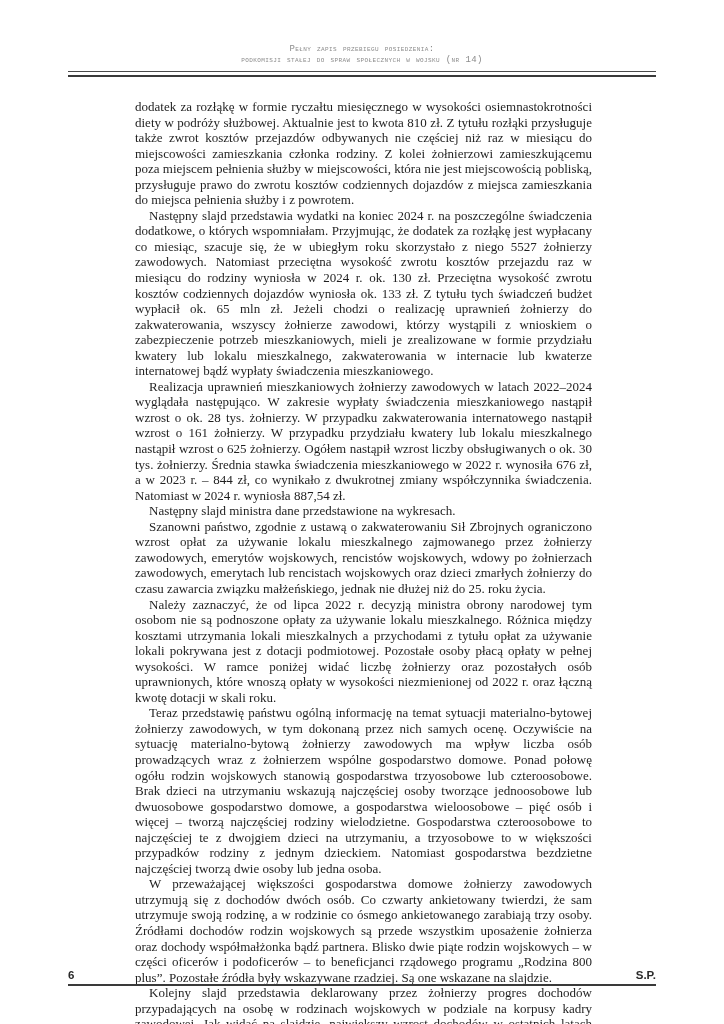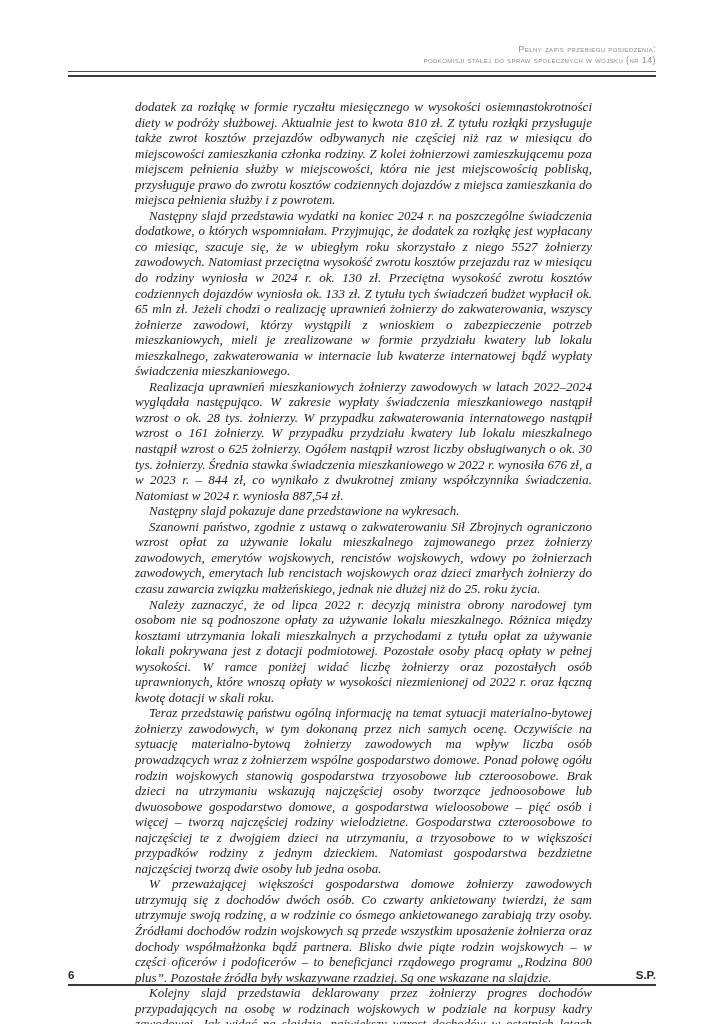--- a/index.html
+++ b/index.html
@@ -16,22 +16,22 @@
     font-family: "Liberation Serif", "DejaVu Serif", serif;
   }
   
   .page-header {
     position: absolute;
     top: 44px;
     left: 68px;
     right: 68px;
   }
   .header-titles {
-    text-align: right;
-    font-family: Liberation Sans, sans-serif;
+    text-align: center;
+    font-family: Liberation Mono, monospace;
     font-variant: small-caps;
     color: #8c8c8c;
     font-size: 9px;
     line-height: 10.5px;
     letter-spacing: 0.4px;
   }
   .double-rule {
     margin-top: 6px;
     height: 3px;
     border-top: 1px solid #4a4a4a;
@@ -47,21 +47,20 @@
     font-size: 13px;
     line-height: 15.55px;
     color: #1f1f1f;
     hyphens: auto;
     -webkit-hyphens: auto;
   }
   .content p {
     margin: 0;
     padding: 0;
     text-indent: 14px;
-    font-style: italic;
   }
   .content p.no-indent {
     text-indent: 0;
   }
   
   .page-footer {
     position: absolute;
     left: 68px;
     right: 68px;
     top: 969px;
@@ -91,21 +90,21 @@
       <div>Pełny zapis przebiegu posiedzenia:</div>
       <div>podkomisji stałej do spraw społecznych w wojsku (nr 14)</div>
     </div>
     <div class="double-rule"></div>
   </header>
 
   <main class="content">
     <p class="no-indent">dodatek za rozłąkę w formie ryczałtu miesięcznego w wysokości osiemnastokrotności diety w podróży służbowej. Aktualnie jest to kwota 810 zł. Z tytułu rozłąki przysługuje także zwrot kosztów przejazdów odbywanych nie częściej niż raz w miesiącu do miejscowości zamieszkania członka rodziny. Z kolei żołnierzowi zamieszkującemu poza miejscem pełnienia służby w miejscowości, która nie jest miejscowością pobliską, przysługuje prawo do zwrotu kosztów codziennych dojazdów z miejsca zamieszkania do miejsca pełnienia służby i z powrotem.</p>
     <p>Następny slajd przedstawia wydatki na koniec 2024 r. na poszczególne świadczenia dodatkowe, o których wspomniałam. Przyjmując, że dodatek za rozłąkę jest wypłacany co miesiąc, szacuje się, że w ubiegłym roku skorzystało z niego 5527 żołnierzy zawodowych. Natomiast przeciętna wysokość zwrotu kosztów przejazdu raz w miesiącu do rodziny wyniosła w 2024 r. ok. 130 zł. Przeciętna wysokość zwrotu kosztów codziennych dojazdów wyniosła ok. 133 zł. Z tytułu tych świadczeń budżet wypłacił ok. 65 mln zł. Jeżeli chodzi o realizację uprawnień żołnierzy do zakwaterowania, wszyscy żołnierze zawodowi, którzy wystąpili z wnioskiem o zabezpieczenie potrzeb mieszkaniowych, mieli je zrealizowane w formie przydziału kwatery lub lokalu mieszkalnego, zakwaterowania w internacie lub kwaterze internatowej bądź wypłaty świadczenia mieszkaniowego.</p>
     <p>Realizacja uprawnień mieszkaniowych żołnierzy zawodowych w latach 2022–2024 wyglądała następująco. W zakresie wypłaty świadczenia mieszkaniowego nastąpił wzrost o ok. 28 tys. żołnierzy. W przypadku zakwaterowania internatowego nastąpił wzrost o 161 żołnierzy. W przypadku przydziału kwatery lub lokalu mieszkalnego nastąpił wzrost o 625 żołnierzy. Ogółem nastąpił wzrost liczby obsługiwanych o ok. 30 tys. żołnierzy. Średnia stawka świadczenia mieszkaniowego w 2022 r. wynosiła 676 zł, a w 2023 r. – 844 zł, co wynikało z dwukrotnej zmiany współczynnika świadczenia. Natomiast w 2024 r. wyniosła 887,54 zł.</p>
-    <p>Następny slajd pokazuje dane przedstawione na wykresach.</p>
+    <p>Następny slajd ministra dane przedstawione na wykresach.</p>
     <p>Szanowni państwo, zgodnie z ustawą o zakwaterowaniu Sił Zbrojnych ograniczono wzrost opłat za używanie lokalu mieszkalnego zajmowanego przez żołnierzy zawodowych, emerytów wojskowych, rencistów wojskowych, wdowy po żołnierzach zawodowych, emerytach lub rencistach wojskowych oraz dzieci zmarłych żołnierzy do czasu zawarcia związku małżeńskiego, jednak nie dłużej niż do 25. roku życia.</p>
     <p>Należy zaznaczyć, że od lipca 2022 r. decyzją ministra obrony narodowej tym osobom nie są podnoszone opłaty za używanie lokalu mieszkalnego. Różnica między kosztami utrzymania lokali mieszkalnych a przychodami z tytułu opłat za używanie lokali pokrywana jest z dotacji podmiotowej. Pozostałe osoby płacą opłaty w pełnej wysokości. W ramce poniżej widać liczbę żołnierzy oraz pozostałych osób uprawnionych, które wnoszą opłaty w wysokości niezmienionej od 2022 r. oraz łączną kwotę dotacji w skali roku.</p>
     <p>Teraz przedstawię państwu ogólną informację na temat sytuacji materialno-bytowej żołnierzy zawodowych, w tym dokonaną przez nich samych ocenę. Oczywiście na sytuację materialno-bytową żołnierzy zawodowych ma wpływ liczba osób prowadzących wraz z żołnierzem wspólne gospodarstwo domowe. Ponad połowę ogółu rodzin wojskowych stanowią gospodarstwa trzyosobowe lub czteroosobowe. Brak dzieci na utrzymaniu wskazują najczęściej osoby tworzące jednoosobowe lub dwuosobowe gospodarstwo domowe, a gospodarstwa wieloosobowe – pięć osób i więcej – tworzą najczęściej rodziny wielodzietne. Gospodarstwa czteroosobowe to najczęściej te z dwojgiem dzieci na utrzymaniu, a trzyosobowe to w większości przypadków rodziny z jednym dzieckiem. Natomiast gospodarstwa bezdzietne najczęściej tworzą dwie osoby lub jedna osoba.</p>
     <p>W przeważającej większości gospodarstwa domowe żołnierzy zawodowych utrzymują się z dochodów dwóch osób. Co czwarty ankietowany twierdzi, że sam utrzymuje swoją rodzinę, a w rodzinie co ósmego ankietowanego zarabiają trzy osoby. Źródłami dochodów rodzin wojskowych są przede wszystkim uposażenie żołnierza oraz dochody współmałżonka bądź partnera. Blisko dwie piąte rodzin wojskowych – w części oficerów i podoficerów – to beneficjanci rządowego programu „Rodzina 800 plus”. Pozostałe źródła były wskazywane rzadziej. Są one wskazane na slajdzie.</p>
     <p>Kolejny slajd przedstawia deklarowany przez żołnierzy progres dochodów przypadających na osobę w rodzinach wojskowych w podziale na korpusy kadry zawodowej. Jak widać na slajdzie, największy wzrost dochodów w ostatnich latach deklarowali oficerowie starsi.</p>
   </main>
 
   <footer class="page-footer">
     <div class="footer-row">
       <span>6</span>

